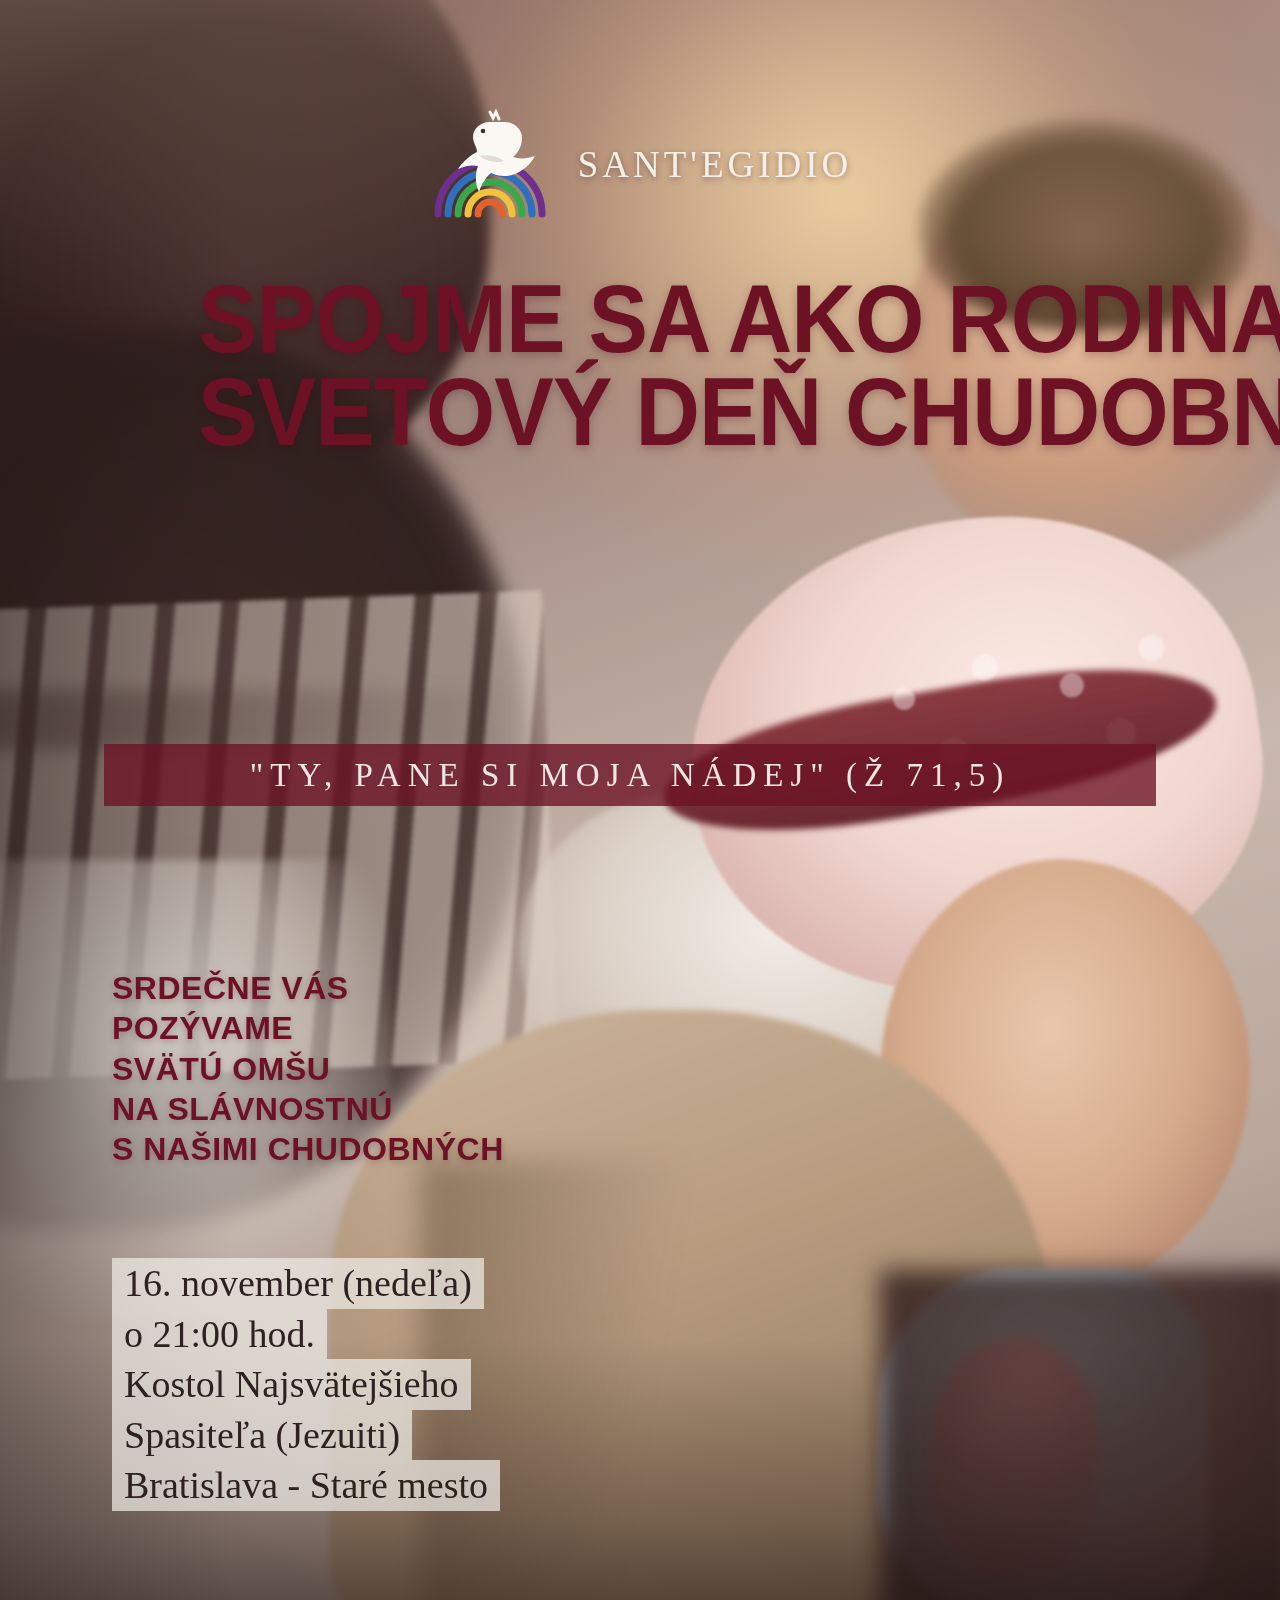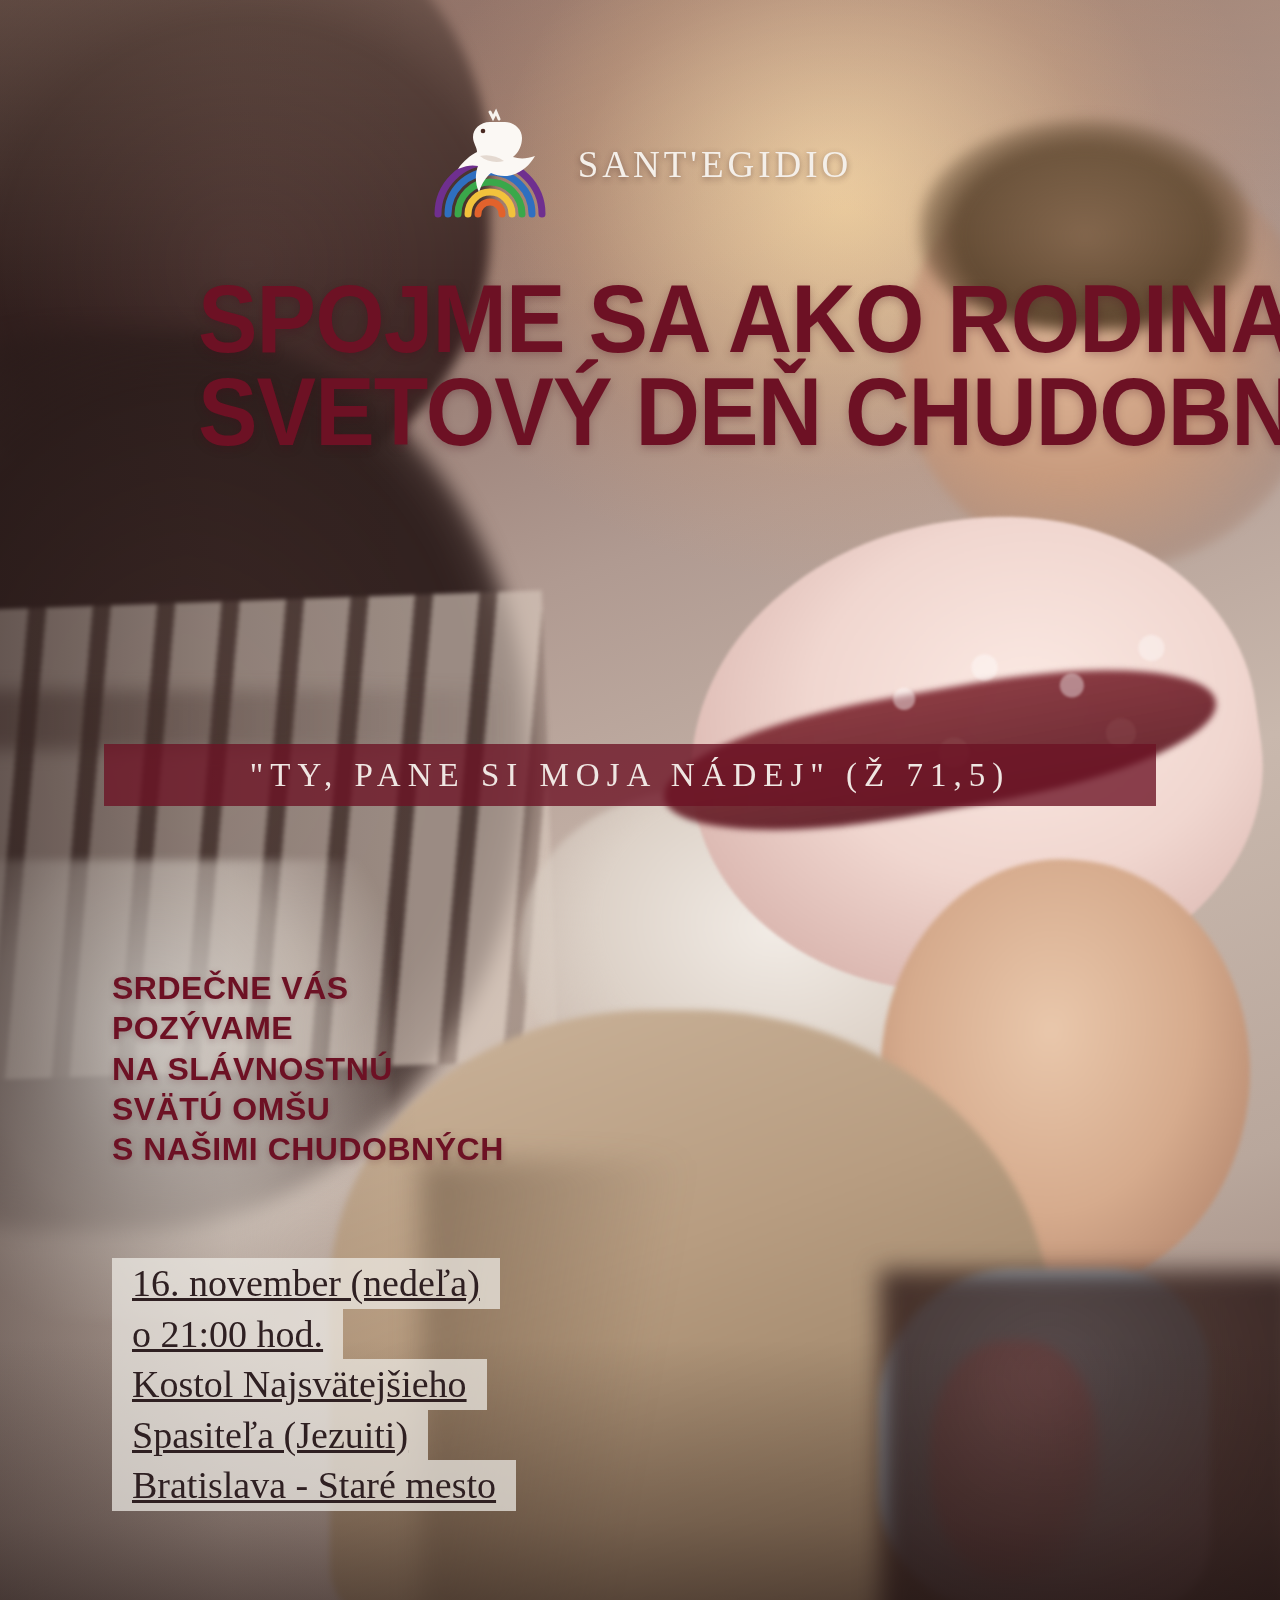--- a/index.html
+++ b/index.html
@@ -293,22 +293,21 @@
     top: 1258px;
     font-family: "Liberation Serif", serif;
     font-size: 38px;
     line-height: 1.33;
     color: #2f2022;
   }
   .details .line {
     display: table;
     white-space: nowrap;
     background: rgba(239,235,230,0.72);
-    padding: 0 20px;
-    text-decoration: underline;
+    padding: 0 12px;
   }
 
   
   svg { display: block; }
 </style>
 </head>
 <body>
 
 <div class="poster">
 
@@ -361,22 +360,22 @@
       <span class="line">SVETOVÝ DEŇ CHUDOBNÝCH</span>
     </div>
 
     <div class="quote-bar">
       <span class="quote-text">"TY, PANE SI MOJA NÁDEJ" (Ž 71,5)</span>
     </div>
 
     <div class="invite">
       <span class="line">SRDEČNE VÁS</span>
       <span class="line">POZÝVAME</span>
+      <span class="line">SVÄTÚ OMŠU</span>
       <span class="line">NA SLÁVNOSTNÚ</span>
-      <span class="line">SVÄTÚ OMŠU</span>
       <span class="line">S NAŠIMI CHUDOBNÝCH</span>
     </div>
 
     <div class="details">
       <span class="line">16. november (nedeľa)</span>
       <span class="line">o 21:00 hod.</span>
       <span class="line">Kostol Najsvätejšieho</span>
       <span class="line">Spasiteľa (Jezuiti)</span>
       <span class="line">Bratislava - Staré mesto</span>
     </div>

